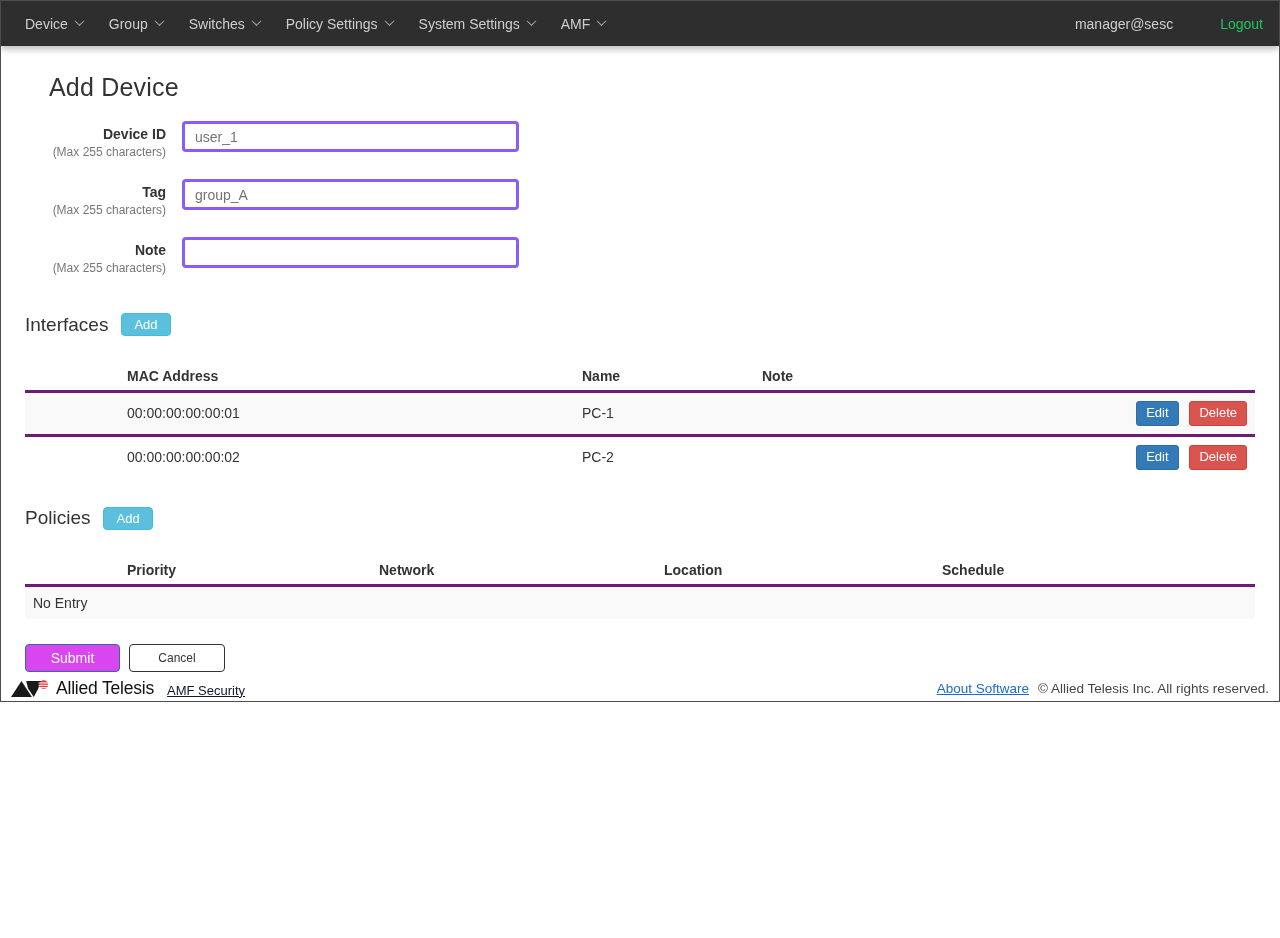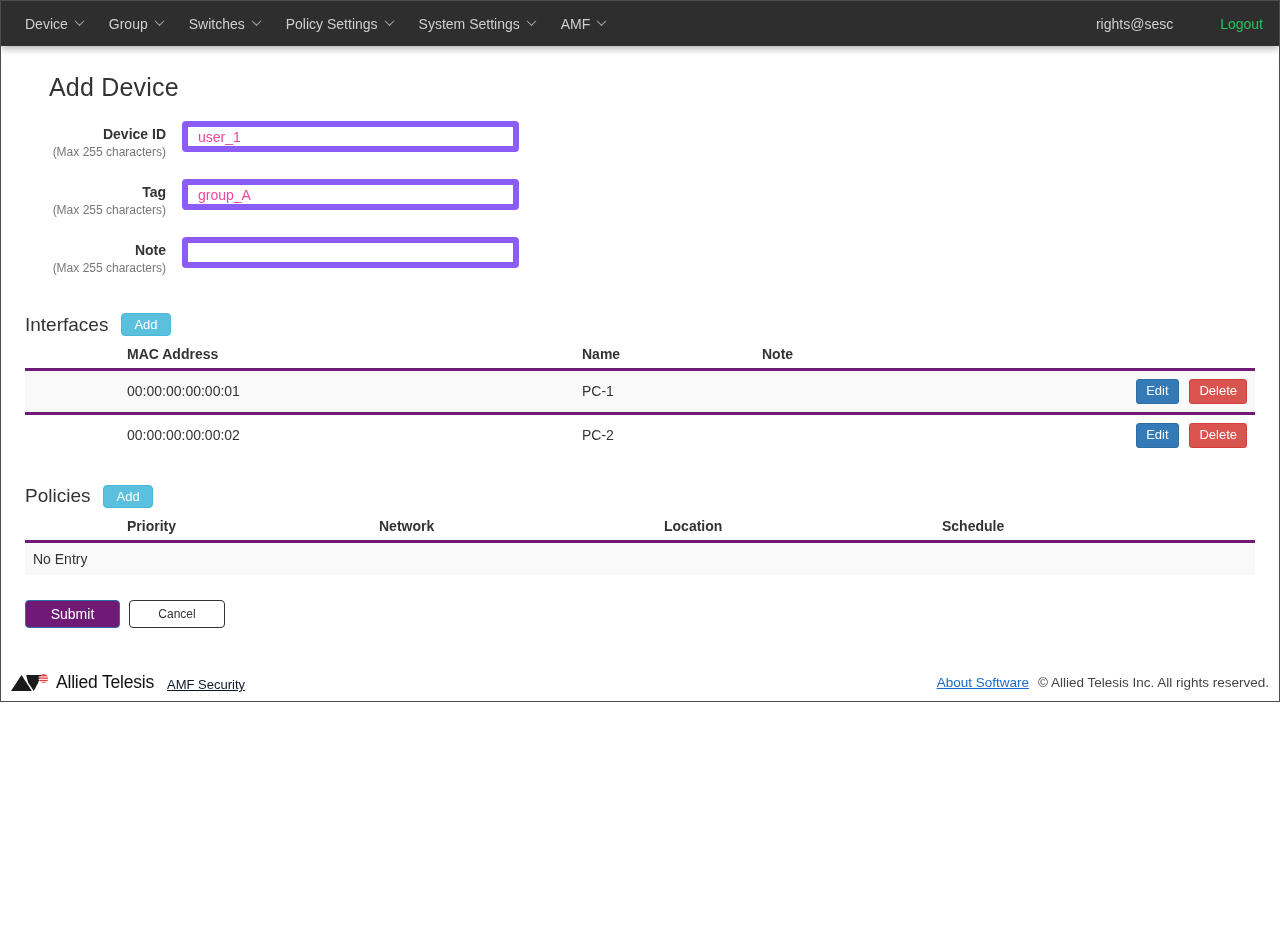--- a/index.html
+++ b/index.html
@@ -71,63 +71,63 @@
   
   .device-form { margin-top: 19px; }
   .form-row { display: flex; align-items: flex-start; margin-bottom: 19px; }
   .label-col { width: 141px; text-align: right; padding-top: 5px; flex: 0 0 141px; }
   .field-label { font-weight: bold; font-size: 14px; line-height: 17px; display: block; }
   .field-hint { font-size: 12px; color: #777; line-height: 15px; display: block; margin-top: 2px; }
   .text-input {
     margin-left: 16px;
     width: 337px;
     height: 31px;
-    border: 6px solid #8b5cf6;
+    border: 3px solid #8b5cf6;
     border-radius: 4px;
     padding: 5px 10px;
     font-size: 14px;
-    color: #ec4899;
+    color: #737373;
     font-family: "Liberation Sans", "DejaVu Sans", sans-serif;
     outline: none;
   }
 
   
   .section-head { display: flex; align-items: center; margin-top: 37px; }
   .section-title { font-size: 19px; font-weight: 400; color: #333; }
   .btn { display:inline-block; border-radius: 4px; cursor: pointer; text-align:center; font-family: inherit; }
   .btn-add {
     margin-left: 13px;
     background: #5bc0de;
     border: 1px solid #46b8da;
     color: #fff;
     font-size: 13px;
     padding: 3px 12px;
     border-radius: 4px;
   }
-  .data-table { width: 100%; border-collapse: collapse; margin-top: 4px; font-size: 14px; }
+  .data-table { width: 100%; border-collapse: collapse; margin-top: 26px; font-size: 14px; }
   .data-table th {
     text-align: left;
     font-weight: bold;
     color: #333;
     padding: 6px 8px;
     border-bottom: 2px solid #ddd;
   }
   .data-table td { padding: 8px; border-top: 3px solid #701a75; color: #333; }
   .data-table tbody tr:nth-child(odd) { background: #f9f9f9; }
   .cell-actions { text-align: right; white-space: nowrap; }
   .btn-xs { font-size: 13px; padding: 2px 9px; border-radius: 3px; color:#fff; line-height: 1.45; }
   .btn-edit { background:#337ab7; border:1px solid #2e6da4; }
   .btn-delete { background:#d9534f; border:1px solid #d43f3a; margin-left: 7px; }
 
   .empty-cell { color:#333; }
 
   
   .action-row { margin-top: 25px; display: flex; }
   .btn-submit {
-    background:#701a75;
+    background:#d946ef;
     border:1px solid #2e6da4;
     color:#fff;
     font-size:14px;
     padding:5px 24px;
     min-width: 95px;
   }
   .btn-cancel {
     margin-left: 9px;
     background:#fff;
     border:1px solid #333;
@@ -178,21 +178,21 @@
       <div class="nav-item">
         <span>System Settings</span>
         <span class="chevron"></span>
       </div>
       <div class="nav-item">
         <span>AMF</span>
         <span class="chevron"></span>
       </div>
     </div>
     <div class="nav-right">
-      <span class="nav-user">rights@sesc</span>
+      <span class="nav-user">manager@sesc</span>
       <span class="nav-logout">Logout</span>
     </div>
   </nav>
 
   <main class="content">
 
     <h1 class="page-title">Add Device</h1>
 
     <div class="device-form">
       <div class="form-row">

